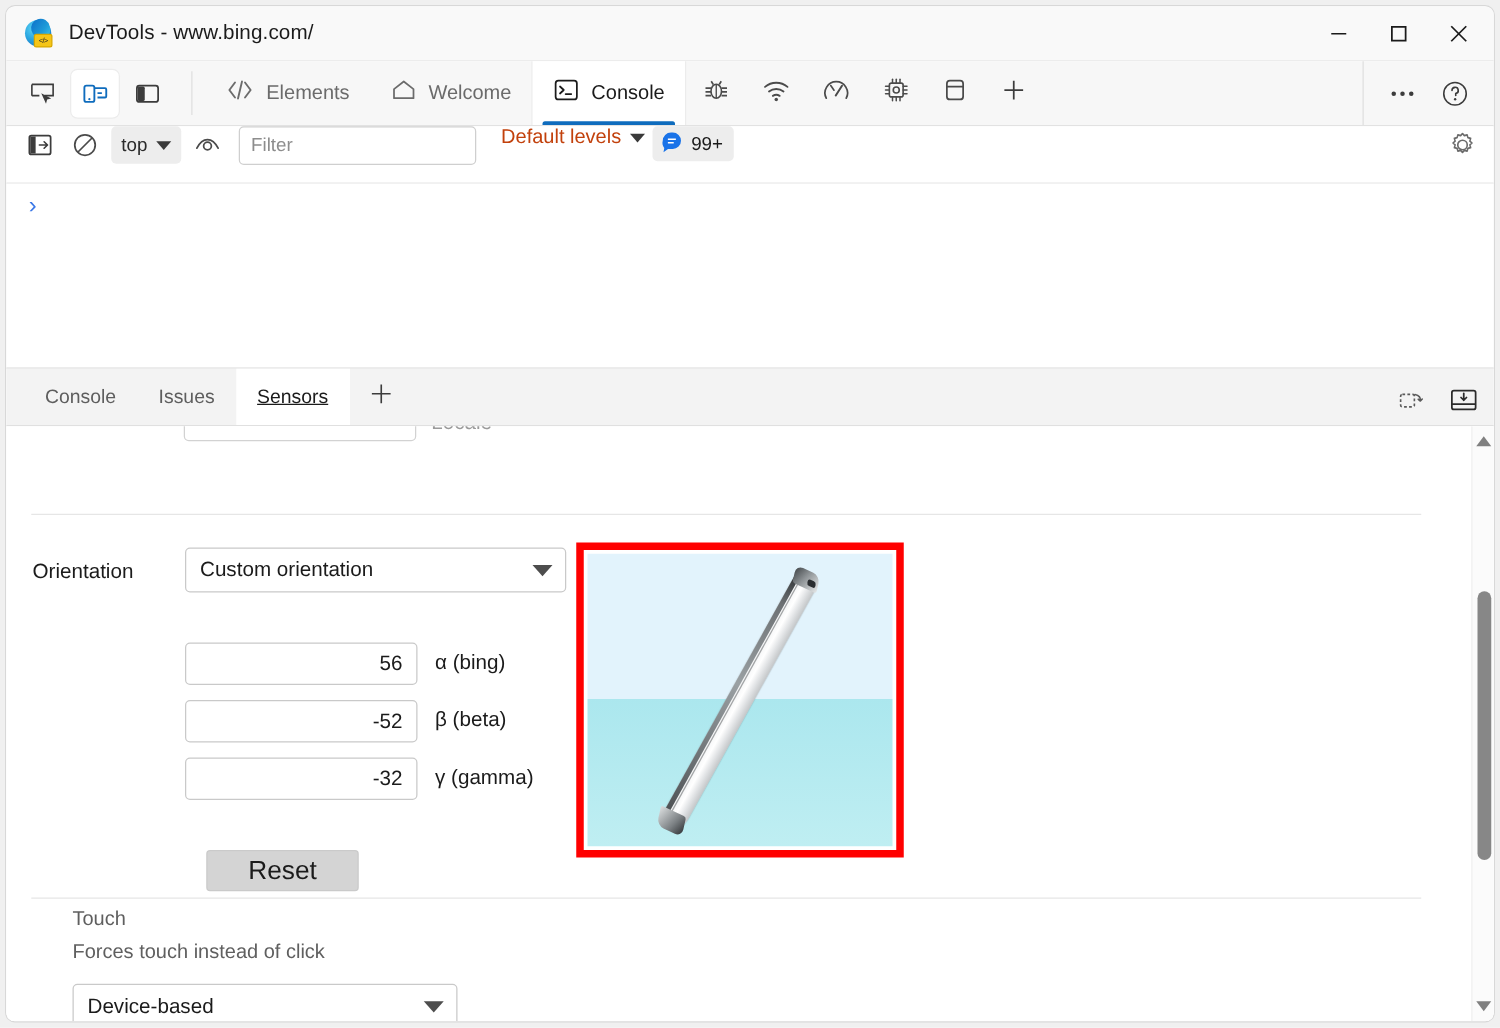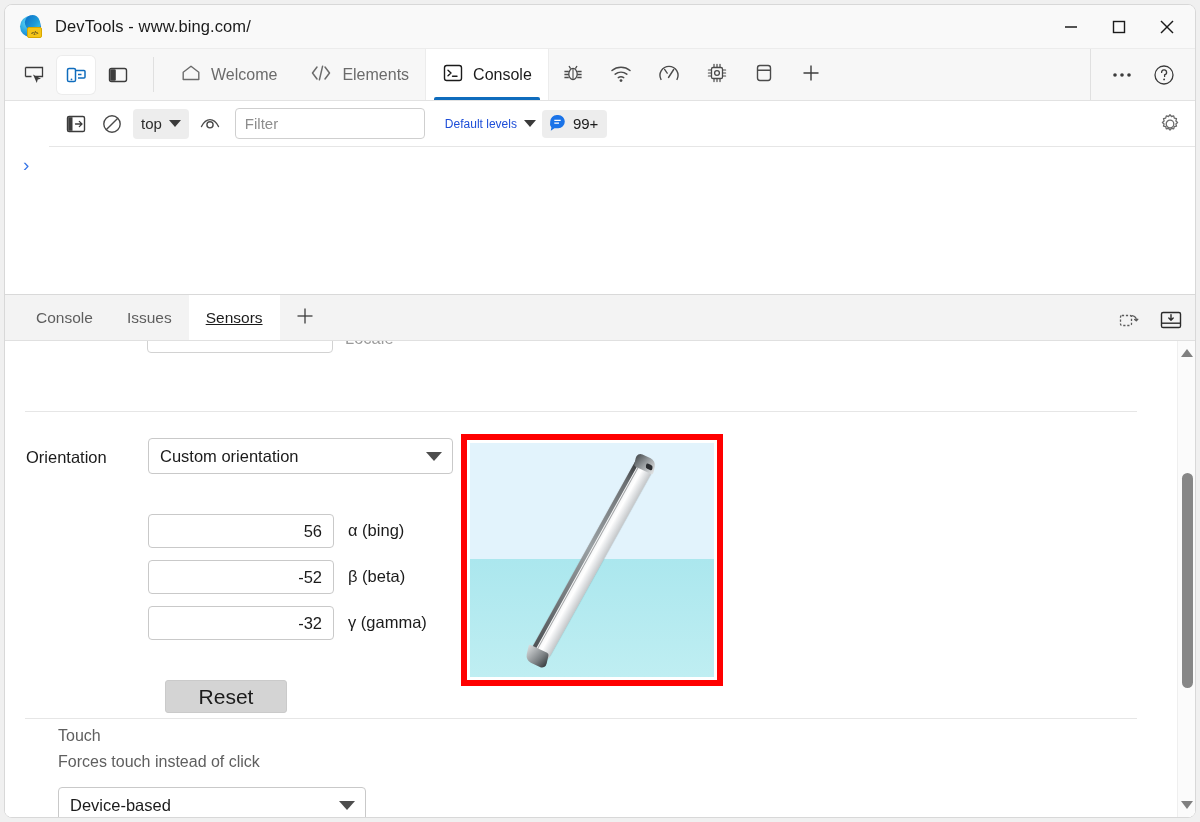--- a/index.html
+++ b/index.html
@@ -133,25 +133,24 @@
     border-left: 1px solid #e0e0e0;
     padding: 0 10px;
   }
 
   
   #consolebar {
     height: 46px;
     background: #ffffff;
     border-bottom: 1px solid #e6e6e6;
     display: flex;
-    align-items: center;
+    align-items: flex-start;
     padding: 0 10px 0 12px;
     gap: 6px;
     flex: 0 0 auto;
-    margin-left: 44px;
   }
   .cbtn {
     width: 30px; height: 30px;
     display: flex; align-items: center; justify-content: center;
     border-radius: 4px;
     flex: 0 0 auto;
   }
   #ctx-select {
     display: flex; align-items: center; gap: 7px;
     height: 30px; padding: 0 8px;
@@ -168,21 +167,21 @@
     font-size: 15px;
     color: #1b1b1b;
     padding: 0 9px;
     font-family: "Liberation Sans", sans-serif;
     margin-left: 4px;
   }
   #filter-input::placeholder { color: #8d8d8d; }
   #levels-select {
     display: flex; align-items: center; gap: 7px;
     margin-left: 14px;
-    font-size: 12px; color: #1d4ed8;
+    font-size: 16px; color: #c2410c;
     flex: 0 0 auto;
   }
   #issues-badge {
     display: flex; align-items: center; gap: 6px;
     height: 28px; padding: 0 9px 0 6px;
     background: #ededed;
     border-radius: 4px;
     font-size: 15px; color: #1b1b1b;
     flex: 0 0 auto;
   }
@@ -477,35 +476,35 @@
           <rect x="2.5" y="4.5" width="17" height="13" rx="2" fill="none" stroke="#3c3c3c" stroke-width="1.4"></rect>
           <rect x="3.2" y="5.2" width="5.6" height="11.6" rx="1.3" fill="#3c3c3c"></rect>
         </svg>
       </div>
     </div>
     <div id="tool-sep"></div>
 
     <div id="tabs">
       <div class="tab">
         <span>
-          <svg width="22" height="22" viewBox="0 0 22 22">
-              <path d="M3.2 10.3 11 4.2l7.8 6.1v7.2H3.2z" fill="none" stroke="#6b6b6b" stroke-width="1.4" stroke-linejoin="round"></path>
-            </svg>
-        </span>
-        <span>Welcome</span>
-      </div>
-      <div class="tab">
-        <span>
           <svg width="24" height="20" viewBox="0 0 24 20">
               <path d="M8 4 3.5 10 8 16" fill="none" stroke="#6b6b6b" stroke-width="1.5" stroke-linecap="round" stroke-linejoin="round"></path>
               <path d="M16 4l4.5 6-4.5 6" fill="none" stroke="#6b6b6b" stroke-width="1.5" stroke-linecap="round" stroke-linejoin="round"></path>
               <line x1="13.6" y1="3.2" x2="10.4" y2="16.8" stroke="#6b6b6b" stroke-width="1.5" stroke-linecap="round"></line>
             </svg>
         </span>
         <span>Elements</span>
+      </div>
+      <div class="tab">
+        <span>
+          <svg width="22" height="22" viewBox="0 0 22 22">
+              <path d="M3.2 10.3 11 4.2l7.8 6.1v7.2H3.2z" fill="none" stroke="#6b6b6b" stroke-width="1.4" stroke-linejoin="round"></path>
+            </svg>
+        </span>
+        <span>Welcome</span>
       </div>
       <div class="tab active">
         <span>
           <svg width="22" height="20" viewBox="0 0 22 20">
               <rect x="2.5" y="2.5" width="17" height="15" rx="2.2" fill="none" stroke="#1b1b1b" stroke-width="1.4"></rect>
               <path d="M6 7.2l3 2.8-3 2.8" fill="none" stroke="#1b1b1b" stroke-width="1.4" stroke-linecap="round" stroke-linejoin="round"></path>
               <line x1="10.5" y1="13.2" x2="15" y2="13.2" stroke="#1b1b1b" stroke-width="1.4" stroke-linecap="round"></line>
             </svg>
         </span>
         <span>Console</span>

